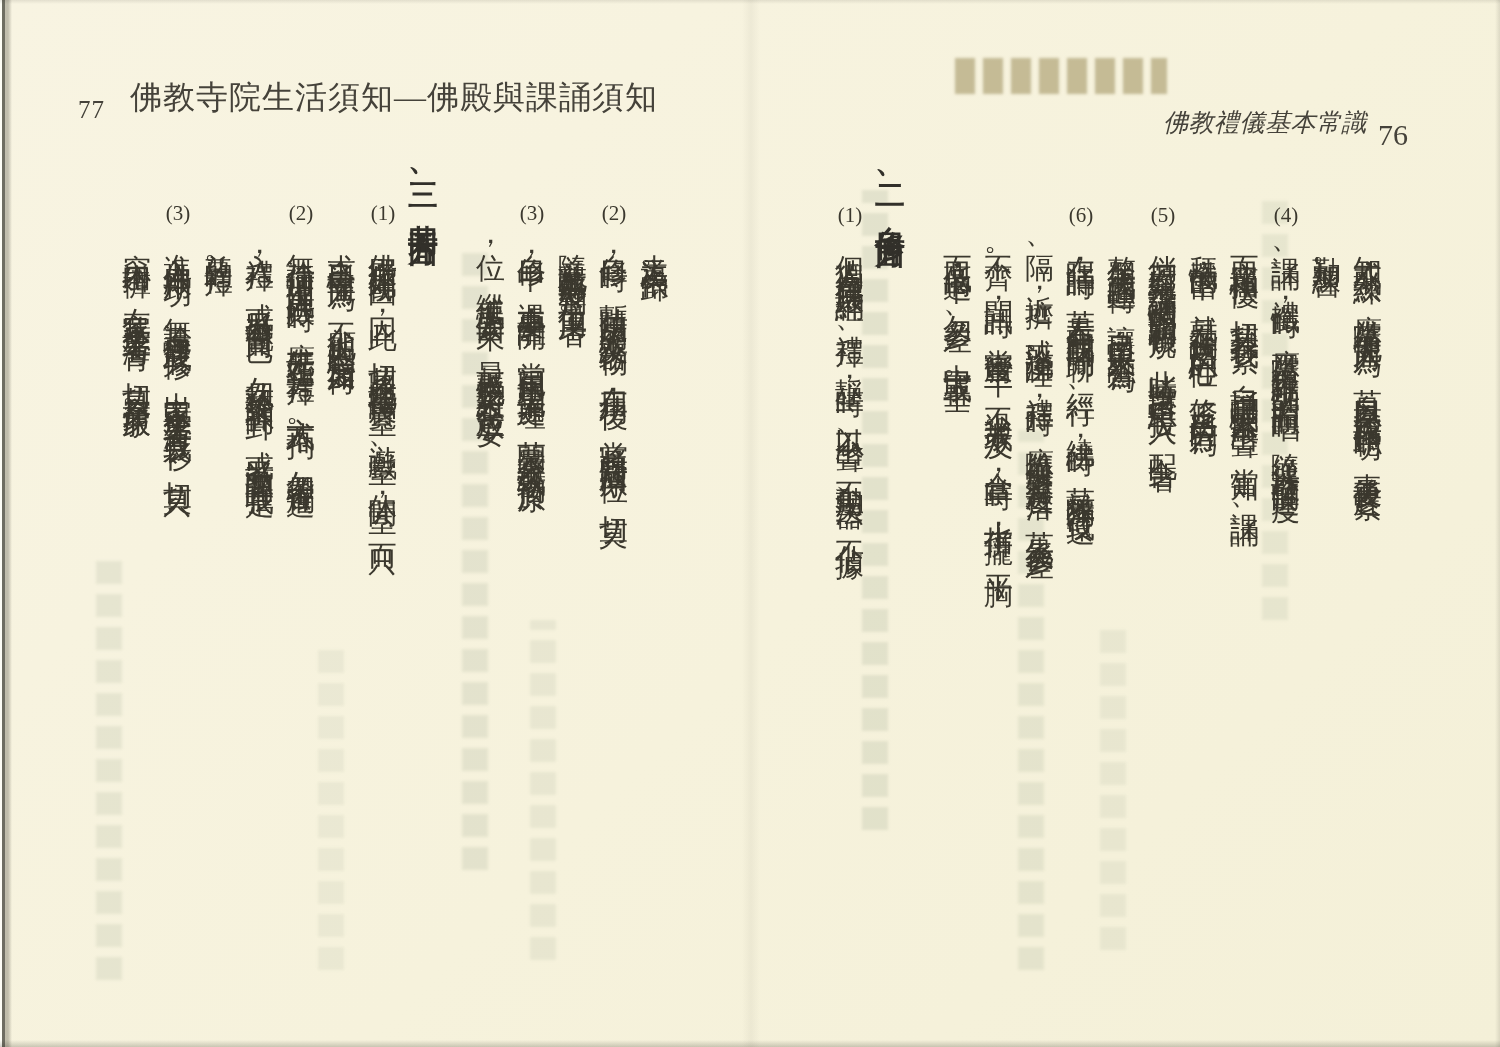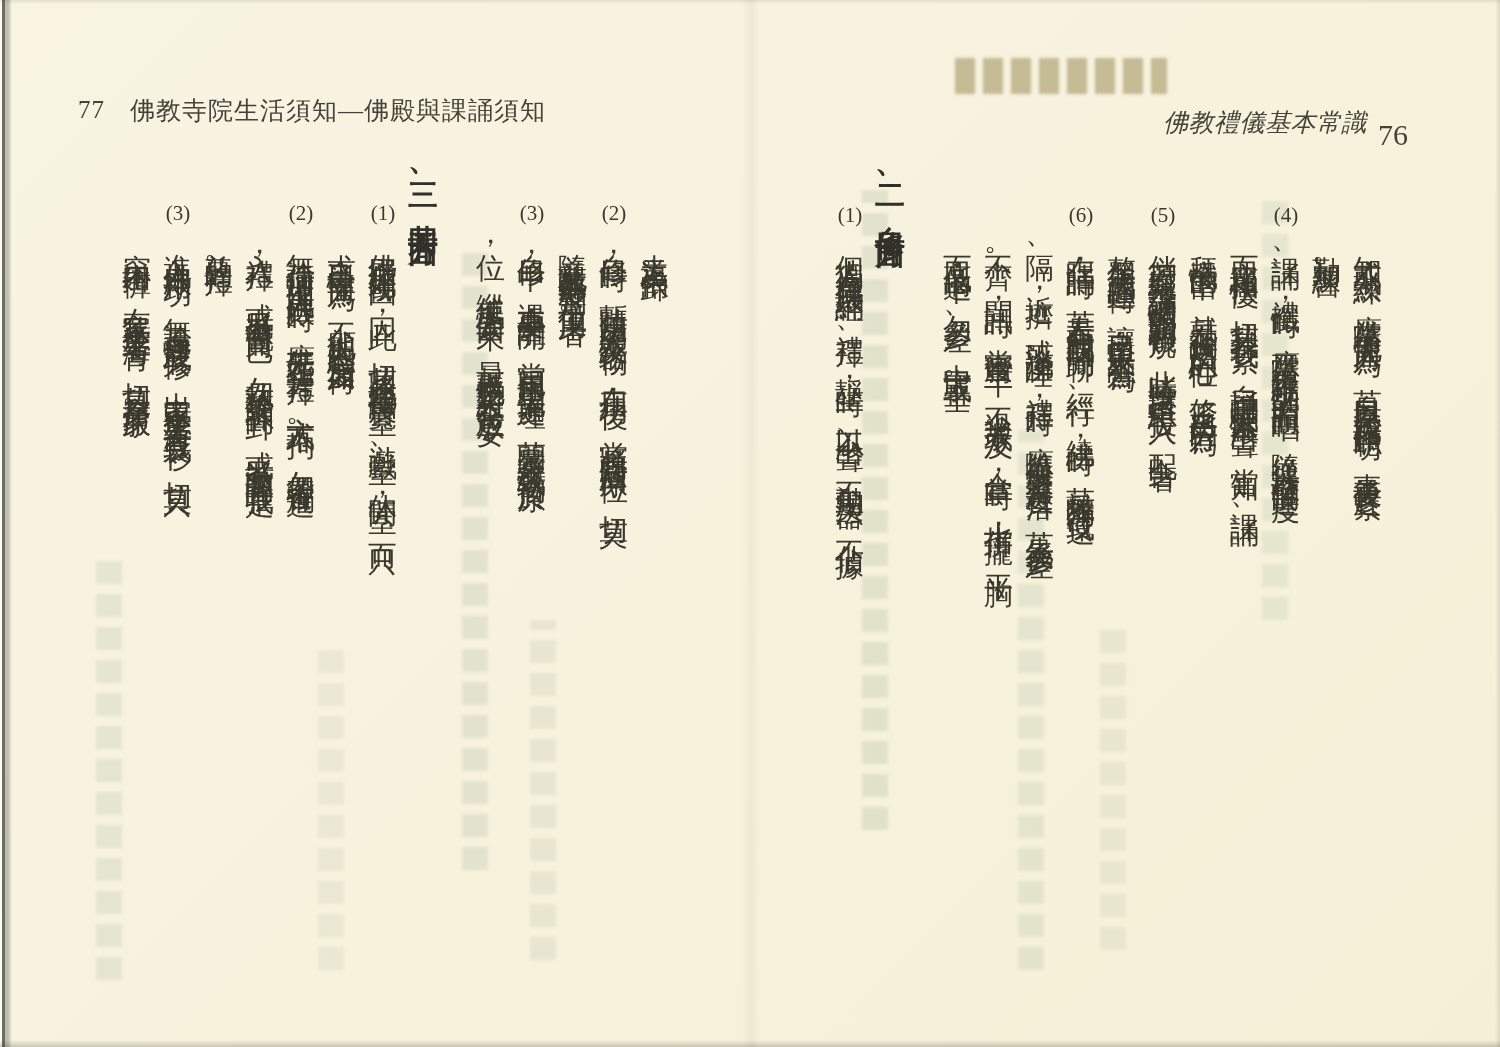--- a/index.html
+++ b/index.html
@@ -6,21 +6,21 @@
   .scan{
     position:relative;
     width:1500px;height:1047px;
     background:linear-gradient(135deg,#f8f4e2 0%,#f6f2dc 55%,#f4f0d8 100%);
     overflow:hidden;
     font-family:"Liberation Serif","DejaVu Serif",serif;
   }
   
   .hdr{position:absolute;color:#45423a;white-space:nowrap;margin-top:44px;}
   #hdr-left-num{left:78px;top:52px;font-size:25px;letter-spacing:1px;}
-  #hdr-left-title{left:130px;top:50px;font-size:25px;letter-spacing:1px;}
+  #hdr-left-title{left:130px;top:32px;font-size:32px;letter-spacing:1px;}
   #hdr-right-title{left:1163px;top:62px;font-size:25px;letter-spacing:0.5px;font-style:italic;}
   #hdr-right-num{left:1378px;top:74px;font-size:30px;}
   
   .body{position:absolute;display:flex;flex-direction:row-reverse;align-items:flex-start;}
   #body-right{top:160px;right:112px;}
   #body-left{top:158px;right:825px;}
   .col{
     writing-mode:vertical-rl;
     text-orientation:mixed;
     line-height:41px;

